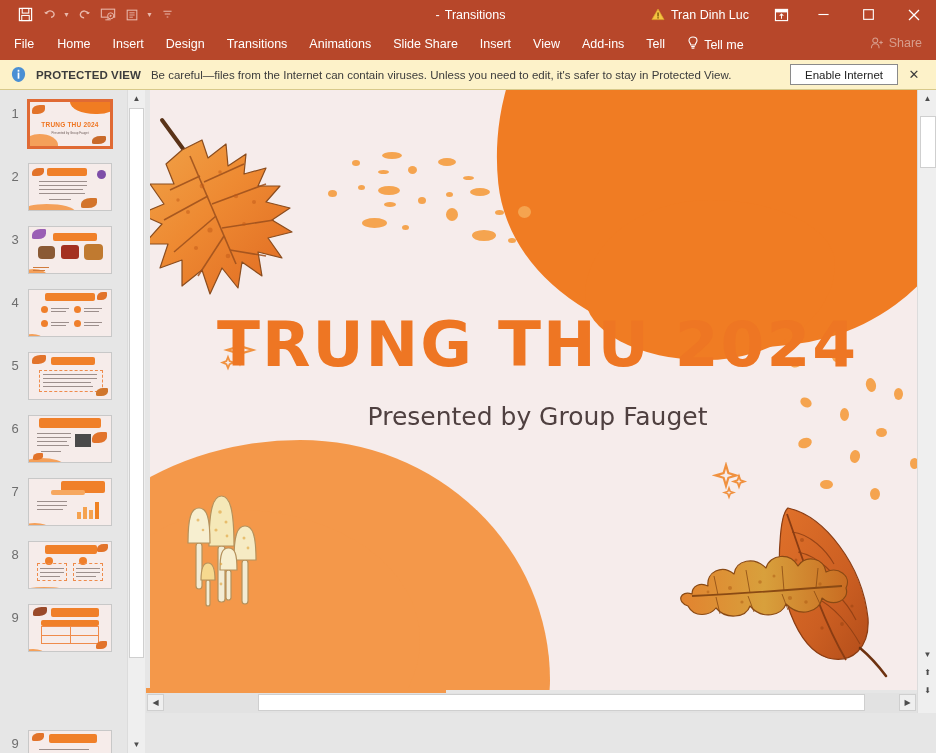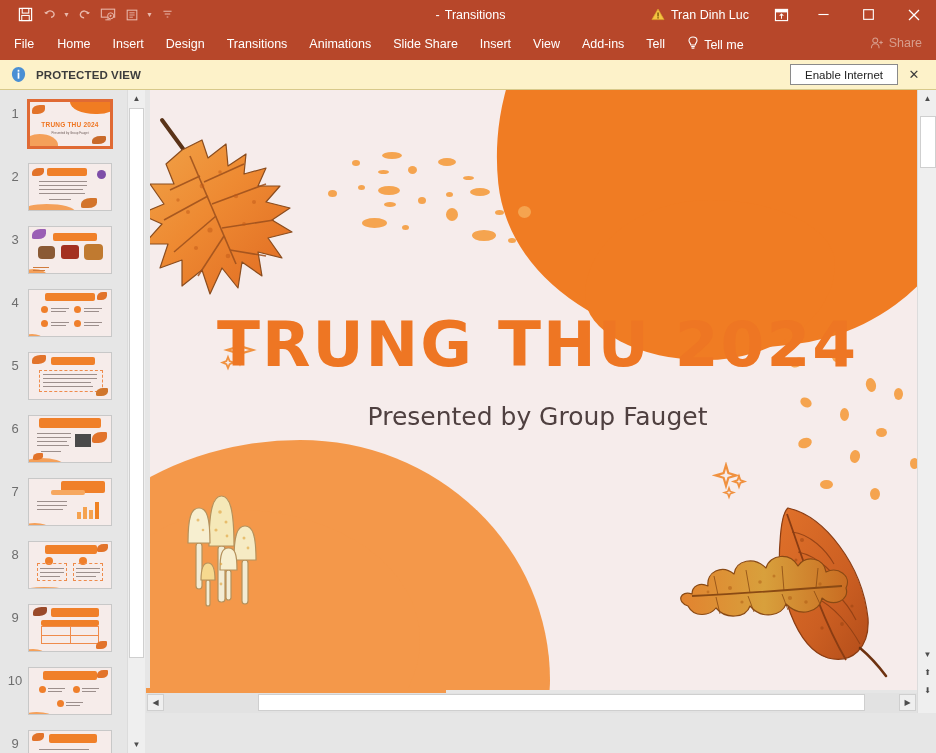--- a/index.html
+++ b/index.html
@@ -315,20 +315,21 @@
 
   <div class="pvbar">
     <span class="pv-info">
       <svg width="17" height="17" viewBox="0 0 18 18">
           <path d="M9 1 C13 1 16 4.2 16 8.6 C16 13 12.6 17 9 17 C5.4 17 2 13 2 8.6 C2 4.2 5 1 9 1 Z" fill="#4a8fd4"></path>
           <rect x="8.1" y="7" width="1.8" height="6.4" fill="#fff"></rect>
           <rect x="8.1" y="4" width="1.8" height="2" fill="#fff"></rect>
         </svg>
     </span>
     <span class="pv-strong">PROTECTED VIEW</span>
+    <span class="pv-msg">Be careful—files from the Internet can contain viruses. Unless you need to edit, it's safer to stay in Protected View.</span>
     <div class="pv-btn">Enable Internet</div>
     <div class="pv-close">✕</div>
   </div>
 
   <div class="thumbpanel">
 
     <div class="thumbitem sel" style="top:8px">
       <div class="thumbnum">1</div>
       <div class="thumbbox">
         <div class="mini">
@@ -481,39 +482,20 @@
           <div class="m-hdr" style="left:12px;top:15px;width:58px;height:6px;"></div>
           <div class="m-tbl" style="left:12px;top:21px;width:58px;height:18px;"></div>
           <div class="m-line" style="left:41px;top:21px;width:1px;height:18px;background:#ef8b4b;"></div>
           <div class="m-line" style="left:12px;top:30px;width:58px;background:#ef8b4b;"></div>
           <div class="m-leaf" style="right:4px;bottom:2px;width:11px;height:8px;"></div>
           <div class="blob-bl" style="width:22px;height:10px;"></div>
         </div>
       </div>
     </div>
 
-    <div class="thumbitem" style="top:575px">
-      <div class="thumbnum">10</div>
-      <div class="thumbbox">
-        <div class="mini">
-          <div class="m-hdr" style="left:14px;top:3px;width:54px;height:9px;"></div>
-          <div class="m-circ" style="left:10px;top:18px;width:7px;height:7px;"></div>
-          <div class="m-circ" style="left:44px;top:18px;width:7px;height:7px;"></div>
-          <div class="m-circ" style="left:28px;top:32px;width:7px;height:7px;"></div>
-          <div class="m-line" style="left:19px;top:20px;width:17px;"></div>
-          <div class="m-line" style="left:19px;top:23px;width:14px;"></div>
-          <div class="m-line" style="left:53px;top:20px;width:17px;"></div>
-          <div class="m-line" style="left:53px;top:23px;width:14px;"></div>
-          <div class="m-line" style="left:37px;top:34px;width:17px;"></div>
-          <div class="m-line" style="left:37px;top:37px;width:14px;"></div>
-          <div class="m-leaf" style="right:3px;top:2px;width:11px;height:8px;"></div>
-          <div class="blob-bl" style="width:30px;height:10px;"></div>
-        </div>
-      </div>
-    </div>
 
     <div class="thumbitem" style="top:638px">
       <div class="thumbnum">9</div>
       <div class="thumbbox">
         <div class="mini">
           <div class="m-hdr" style="left:20px;top:3px;width:48px;height:9px;"></div>
           <div class="m-line" style="left:10px;top:18px;width:50px;"></div>
 
           <div class="m-leaf" style="left:3px;top:2px;width:12px;height:8px;"></div>
         </div>

